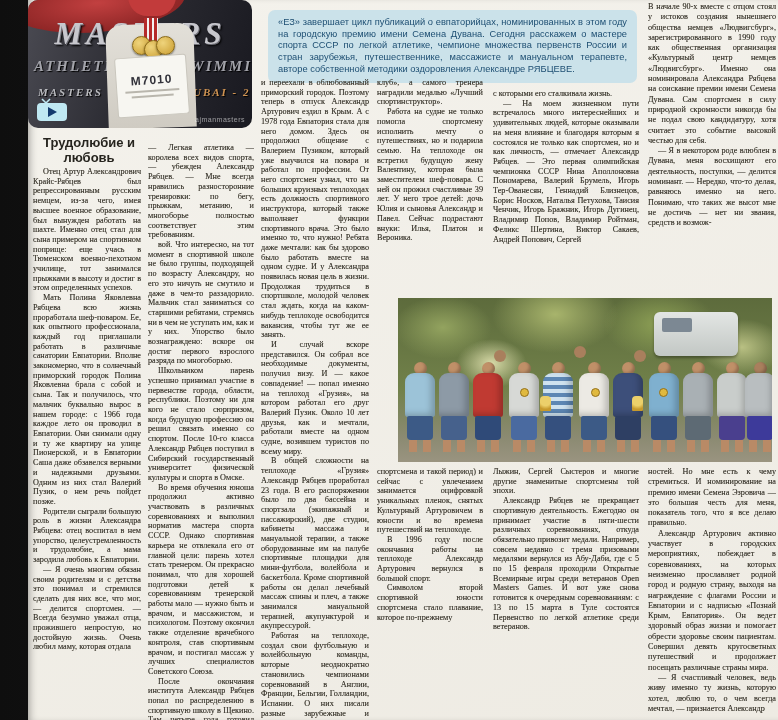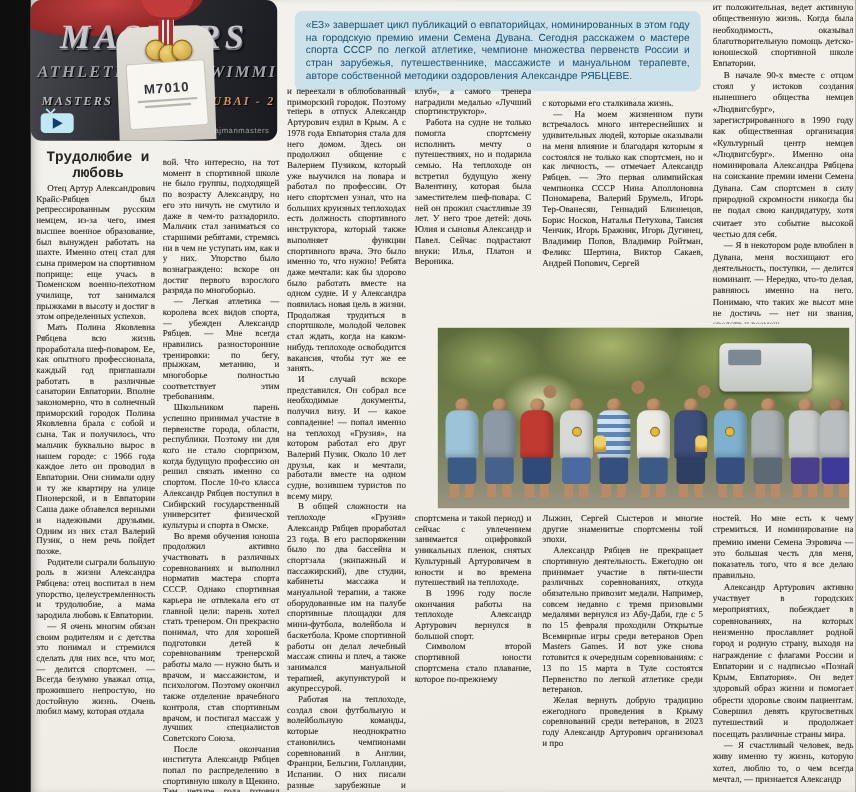--- a/index.html
+++ b/index.html
@@ -16,21 +16,21 @@
   
   .col{
     position:absolute;font-size:8.2px;line-height:9.7px;color:#3a372f;
     text-align:justify;overflow:hidden;
     text-shadow:0 0 .4px rgba(60,54,40,.55);
   }
   .col p{margin:0;text-indent:10px;}
   .cut > p:first-child, .cut p:first-child{text-indent:0;}
   .h1{
     position:absolute;left:5px;top:136px;width:112px;text-align:center;
-    font-family:Liberation Mono, monospace;font-weight:bold;
+    font-family:Liberation Sans, sans-serif;font-weight:bold;
     font-size:13px;line-height:14.5px;color:#26241e;
   }
   .h2{
     font-family:"Liberation Sans",sans-serif;font-weight:bold;text-align:center;
     font-size:12.5px;line-height:14px;color:#26241e;margin:5px 0 4px;text-indent:0;
   }
   .lead{
     position:absolute;left:240px;top:10px;width:349px;
     background:#cbe2ea;border-radius:7px;padding:7px 10px;
     font-family:"Liberation Sans",sans-serif;font-weight:normal;
@@ -156,59 +156,57 @@
 
   <div class="h1">Трудолюбие и любовь</div>
 
   <div class="col" id="col1">
       <p>Отец Артур Александрович Крайс-Рябцев был репрессированным русским немцем, из-за чего, имея высшее военное образование, был вынужден работать на шахте. Именно отец стал для сына примером на спортивном поприще: еще учась в Тюменском военно-пехотном училище, тот занимался прыжками в высоту и достиг в этом определенных успехов.</p>
       <p>Мать Полина Яковлевна Рябцева всю жизнь проработала шеф-поваром. Ее, как опытного профессионала, каждый год приглашали работать в различные санатории Евпатории. Вполне закономерно, что в солнечный приморский городок Полина Яковлевна брала с собой и сына. Так и получилось, что мальчик буквально вырос в нашем городе: с 1966 года каждое лето он проводил в Евпатории. Они снимали одну и ту же квартиру на улице Пионерской, и в Евпатории Саша даже обзавелся верными и надежными друзьями. Одним из них стал Валерий Пузик, о нем речь пойдет позже.</p>
       <p>Родители сыграли большую роль в жизни Александра Рябцева: отец воспитал в нем упорство, целеустремленность и трудолюбие, а мама зародила любовь к Евпатории.</p>
       <p>— Я очень многим обязан своим родителям и с детства это понимал и стремился сделать для них все, что мог, — делится спортсмен. — Всегда безумно уважал отца, прожившего непростую, но достойную жизнь. Очень любил маму, которая отдала</p>
     </div>
   <div class="col cut" id="col2">
+      <p>— Легкая атлетика — королева всех видов спорта, — убежден Александр Рябцев. — Мне всегда нравились разносторонние тренировки: по бегу, прыжкам, метанию, и многоборье полностью соответствует этим требованиям.</p>
       <p>вой. Что интересно, на тот момент в спортивной школе не было группы, подходящей по возрасту Александру, но его это ничуть не смутило и даже в чем-то раззадорило. Мальчик стал заниматься со старшими ребятами, стремясь ни в чем не уступать им, как и у них. Упорство было вознаграждено: вскоре он достиг первого взрослого разряда по многоборью.</p>
-      <p>— Легкая атлетика — королева всех видов спорта, — убежден Александр Рябцев. — Мне всегда нравились разносторонние тренировки: по бегу, прыжкам, метанию, и многоборье полностью соответствует этим требованиям.</p>
       <p>Школьником парень успешно принимал участие в первенстве города, области, республики. Поэтому ни для кого не стало сюрпризом, когда будущую профессию он решил связать именно со спортом. После 10-го класса Александр Рябцев поступил в Сибирский государственный университет физической культуры и спорта в Омске.</p>
       <p>Во время обучения юноша продолжил активно участвовать в различных соревнованиях и выполнил норматив мастера спорта СССР. Однако спортивная карьера не отвлекала его от главной цели: парень хотел стать тренером. Он прекрасно понимал, что для хорошей подготовки детей к соревнованиям тренерской работы мало — нужно быть и врачом, и массажистом, и психологом. Поэтому окончил также отделение врачебного контроля, став спортивным врачом, и постигал массаж у лучших специалистов Советского Союза.</p>
       <p>После окончания института Александр Рябцев попал по распределению в спортивную школу в Щекино. Там четыре года готовил ребят к соревнованиям, набирался опыта, но никогда не прекращал собственных тренировок.</p>
     </div>
   <div class="col cut" id="col3">
       <p>и переехали в облюбованный приморский городок. Поэтому теперь в отпуск Александр Артурович ездил в Крым. А с 1978 года Евпатория стала для него домом. Здесь он продолжил общение с Валерием Пузиком, который уже выучился на повара и работал по профессии. От него спортсмен узнал, что на больших круизных теплоходах есть должность спортивного инструктора, который также выполняет функции спортивного врача. Это было именно то, что нужно! Ребята даже мечтали: как бы здорово было работать вместе на одном судне. И у Александра появилась новая цель в жизни. Продолжая трудиться в спортшколе, молодой человек стал ждать, когда на каком-нибудь теплоходе освободится вакансия, чтобы тут же ее занять.</p>
       <p>И случай вскоре представился. Он собрал все необходимые документы, получил визу. И — какое совпадение! — попал именно на теплоход «Грузия», на котором работал его друг Валерий Пузик. Около 10 лет друзья, как и мечтали, работали вместе на одном судне, возившем туристов по всему миру.</p>
       <p>В общей сложности на теплоходе «Грузия» Александр Рябцев проработал 23 года. В его распоряжении было по два бассейна и спортзала (экипажный и пассажирский), две студии, кабинеты массажа и мануальной терапии, а также оборудованные им на палубе спортивные площадки для мини-футбола, волейбола и баскетбола. Кроме спортивной работы он делал лечебный массаж спины и плеч, а также занимался мануальной терапией, акупунктурой и акупрессурой.</p>
       <p>Работая на теплоходе, создал свои футбольную и волейбольную команды, которые неоднократно становились чемпионами соревнований в Англии, Франции, Бельгии, Голландии, Испании. О них писали разные зарубежные и отечественные печатные издания. Одновременно спортивный инструктор проводил на теплоходе</p>
     </div>
   <div class="col cut" id="col4t">
       <p>клуб», а самого тренера наградили медалью «Лучший спортинструктор».</p>
       <p>Работа на судне не только помогла спортсмену исполнить мечту о путешествиях, но и подарила семью. На теплоходе он встретил будущую жену Валентину, которая была заместителем шеф-повара. С ней он прожил счастливые 39 лет. У него трое детей: дочь Юлия и сыновья Александр и Павел. Сейчас подрастают внуки: Илья, Платон и Вероника.</p>
     </div>
   <div class="col cut" id="col5t">
       <p>с которыми его сталкивала жизнь.</p>
       <p>— На моем жизненном пути встречалось много интереснейших и удивительных людей, которые оказывали на меня влияние и благодаря которым я состоялся не только как спортсмен, но и как личность, — отмечает Александр Рябцев. — Это первая олимпийская чемпионка СССР Нина Аполлоновна Пономарева, Валерий Брумель, Игорь Тер-Ованесян, Геннадий Близнецов, Борис Носков, Наталья Петухова, Таисия Ченчик, Игорь Бражник, Игорь Дугинец, Владимир Попов, Владимир Ройтман, Феликс Шертина, Виктор Сакаев, Андрей Попович, Сергей</p>
     </div>
   <div class="col cut" id="col6t">
-      <p>ит положительная, ведет активную общественную жизнь. Когда была необходимость, оказывал благотворительную помощь детско-юношеской спортивной школе Евпатории.</p>
       <p>В начале 90-х вместе с отцом стоял у истоков создания нынешнего общества немцев «Людвигсбург», зарегистрированного в 1990 году как общественная организация «Культурный центр немцев «Людвигсбург». Именно она номинировала Александра Рябцева на соискание премии имени Семена Дувана. Сам спортсмен в силу природной скромности никогда бы не подал свою кандидатуру, хотя считает это событие высокой честью для себя.</p>
       <p>— Я в некотором роде влюблен в Дувана, меня восхищают его деятельность, поступки, — делится номинант. — Нередко, что-то делая, равняюсь именно на него. Понимаю, что таких же высот мне не достичь — нет ни звания, средств и возмож-</p>
     </div>
 
   <div class="col" id="col4b">
     <div class="cut">
         <p>спортсмена и такой период) и сейчас с увлечением занимается оцифровкой уникальных пленок, снятых Культурный Артуровичем в юности и во времена путешествий на теплоходе.</p>
       </div>
     <div>
         <p>В 1996 году после окончания работы на теплоходе Александр Артурович вернулся в большой спорт.</p>
         <p>Символом второй спортивной юности спортсмена стало плавание, которое по-прежнему</p>
       </div>
   </div>
   <div class="col cut" id="col5b">
       <p>Лыжин, Сергей Сыстеров и многие другие знаменитые спортсмены той эпохи.</p>
       <p>Александр Рябцев не прекращает спортивную деятельность. Ежегодно он принимает участие в пяти-шести различных соревнованиях, откуда обязательно привозит медали. Например, совсем недавно с тремя призовыми медалями вернулся из Абу-Даби, где с 5 по 15 февраля проходили Открытые Всемирные игры среди ветеранов Open Masters Games. И вот уже снова готовится к очередным соревнованиям: с 13 по 15 марта в Туле состоятся Первенство по легкой атлетике среди ветеранов.</p>
-      <p>Желая вернуть добрую традицию ежегодного проведения в Крыму соревнований среди ветеранов, в 2023 году Александр Артурович организовал и про</p>
     </div>
   <div class="col cut" id="col6b">
       <p>ностей. Но мне есть к чему стремиться. И номинирование на премию имени Семена Эзровича — это большая честь для меня, показатель того, что я все делаю правильно.</p>
       <p>Александр Артурович активно участвует в городских мероприятиях, побеждает в соревнованиях, на которых неизменно прославляет родной город и родную страну, выходя на награждение с флагами России и Евпатории и с надписью «Познай Крым, Евпатория». Он ведет здоровый образ жизни и помогает обрести здоровье своим пациентам. Совершил девять кругосветных путешествий и продолжает посещать различные страны мира.</p>
       <p>— Я счастливый человек, ведь живу именно ту жизнь, которую хотел, люблю то, о чем всегда мечтал, — признается Александр</p>
     </div>
 
   <div class="gphoto">
     <div class="van">
         <i></i>

